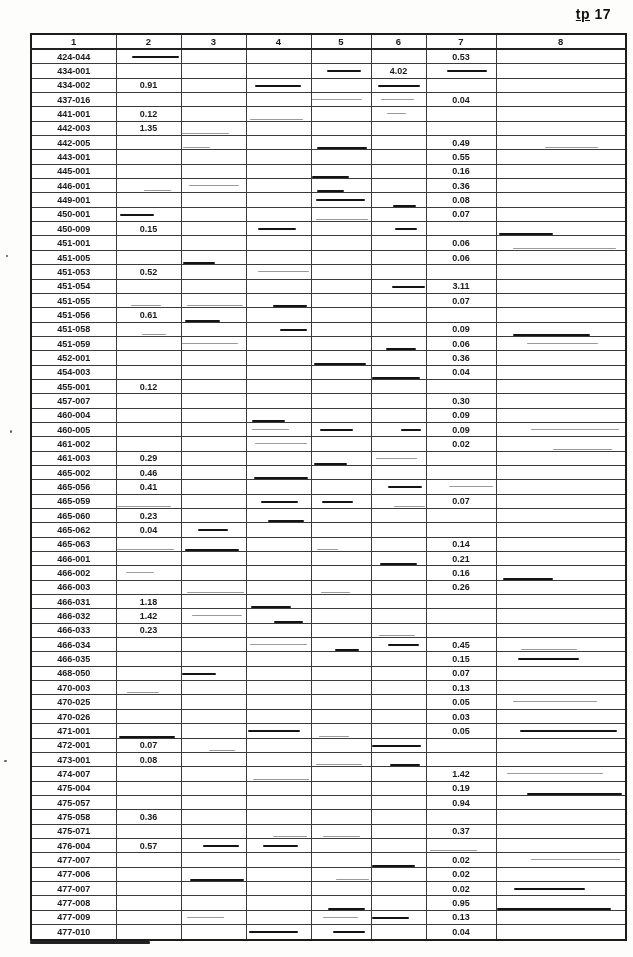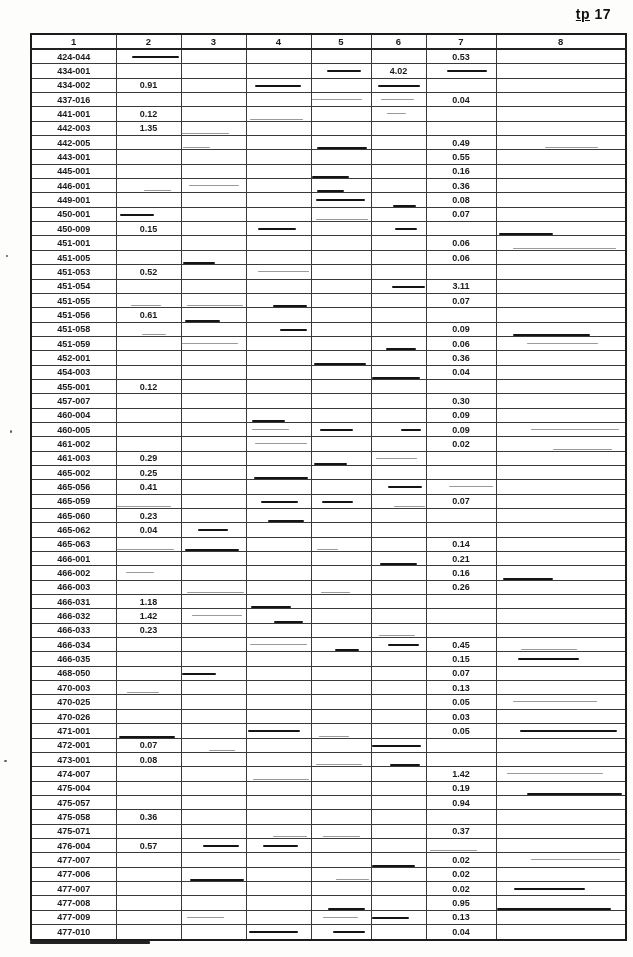--- a/index.html
+++ b/index.html
@@ -480,21 +480,21 @@
             <div class="dash dark" style="width: 56%; left: 4%; top: 85%;"></div>
           </td>
           <td>
             <div class="dash gray" style="width: 77%; left: 8%; top: 45%;"></div>
           </td>
           <td></td>
           <td></td>
         </tr>
         <tr>
           <td>465-002</td>
-          <td>0.25</td>
+          <td>0.46</td>
           <td></td>
           <td>
             <div class="dash dark" style="width: 85%; left: 11%; top: 85%;"></div>
           </td>
           <td></td>
           <td></td>
           <td></td>
           <td></td>
         </tr>
         <tr>

